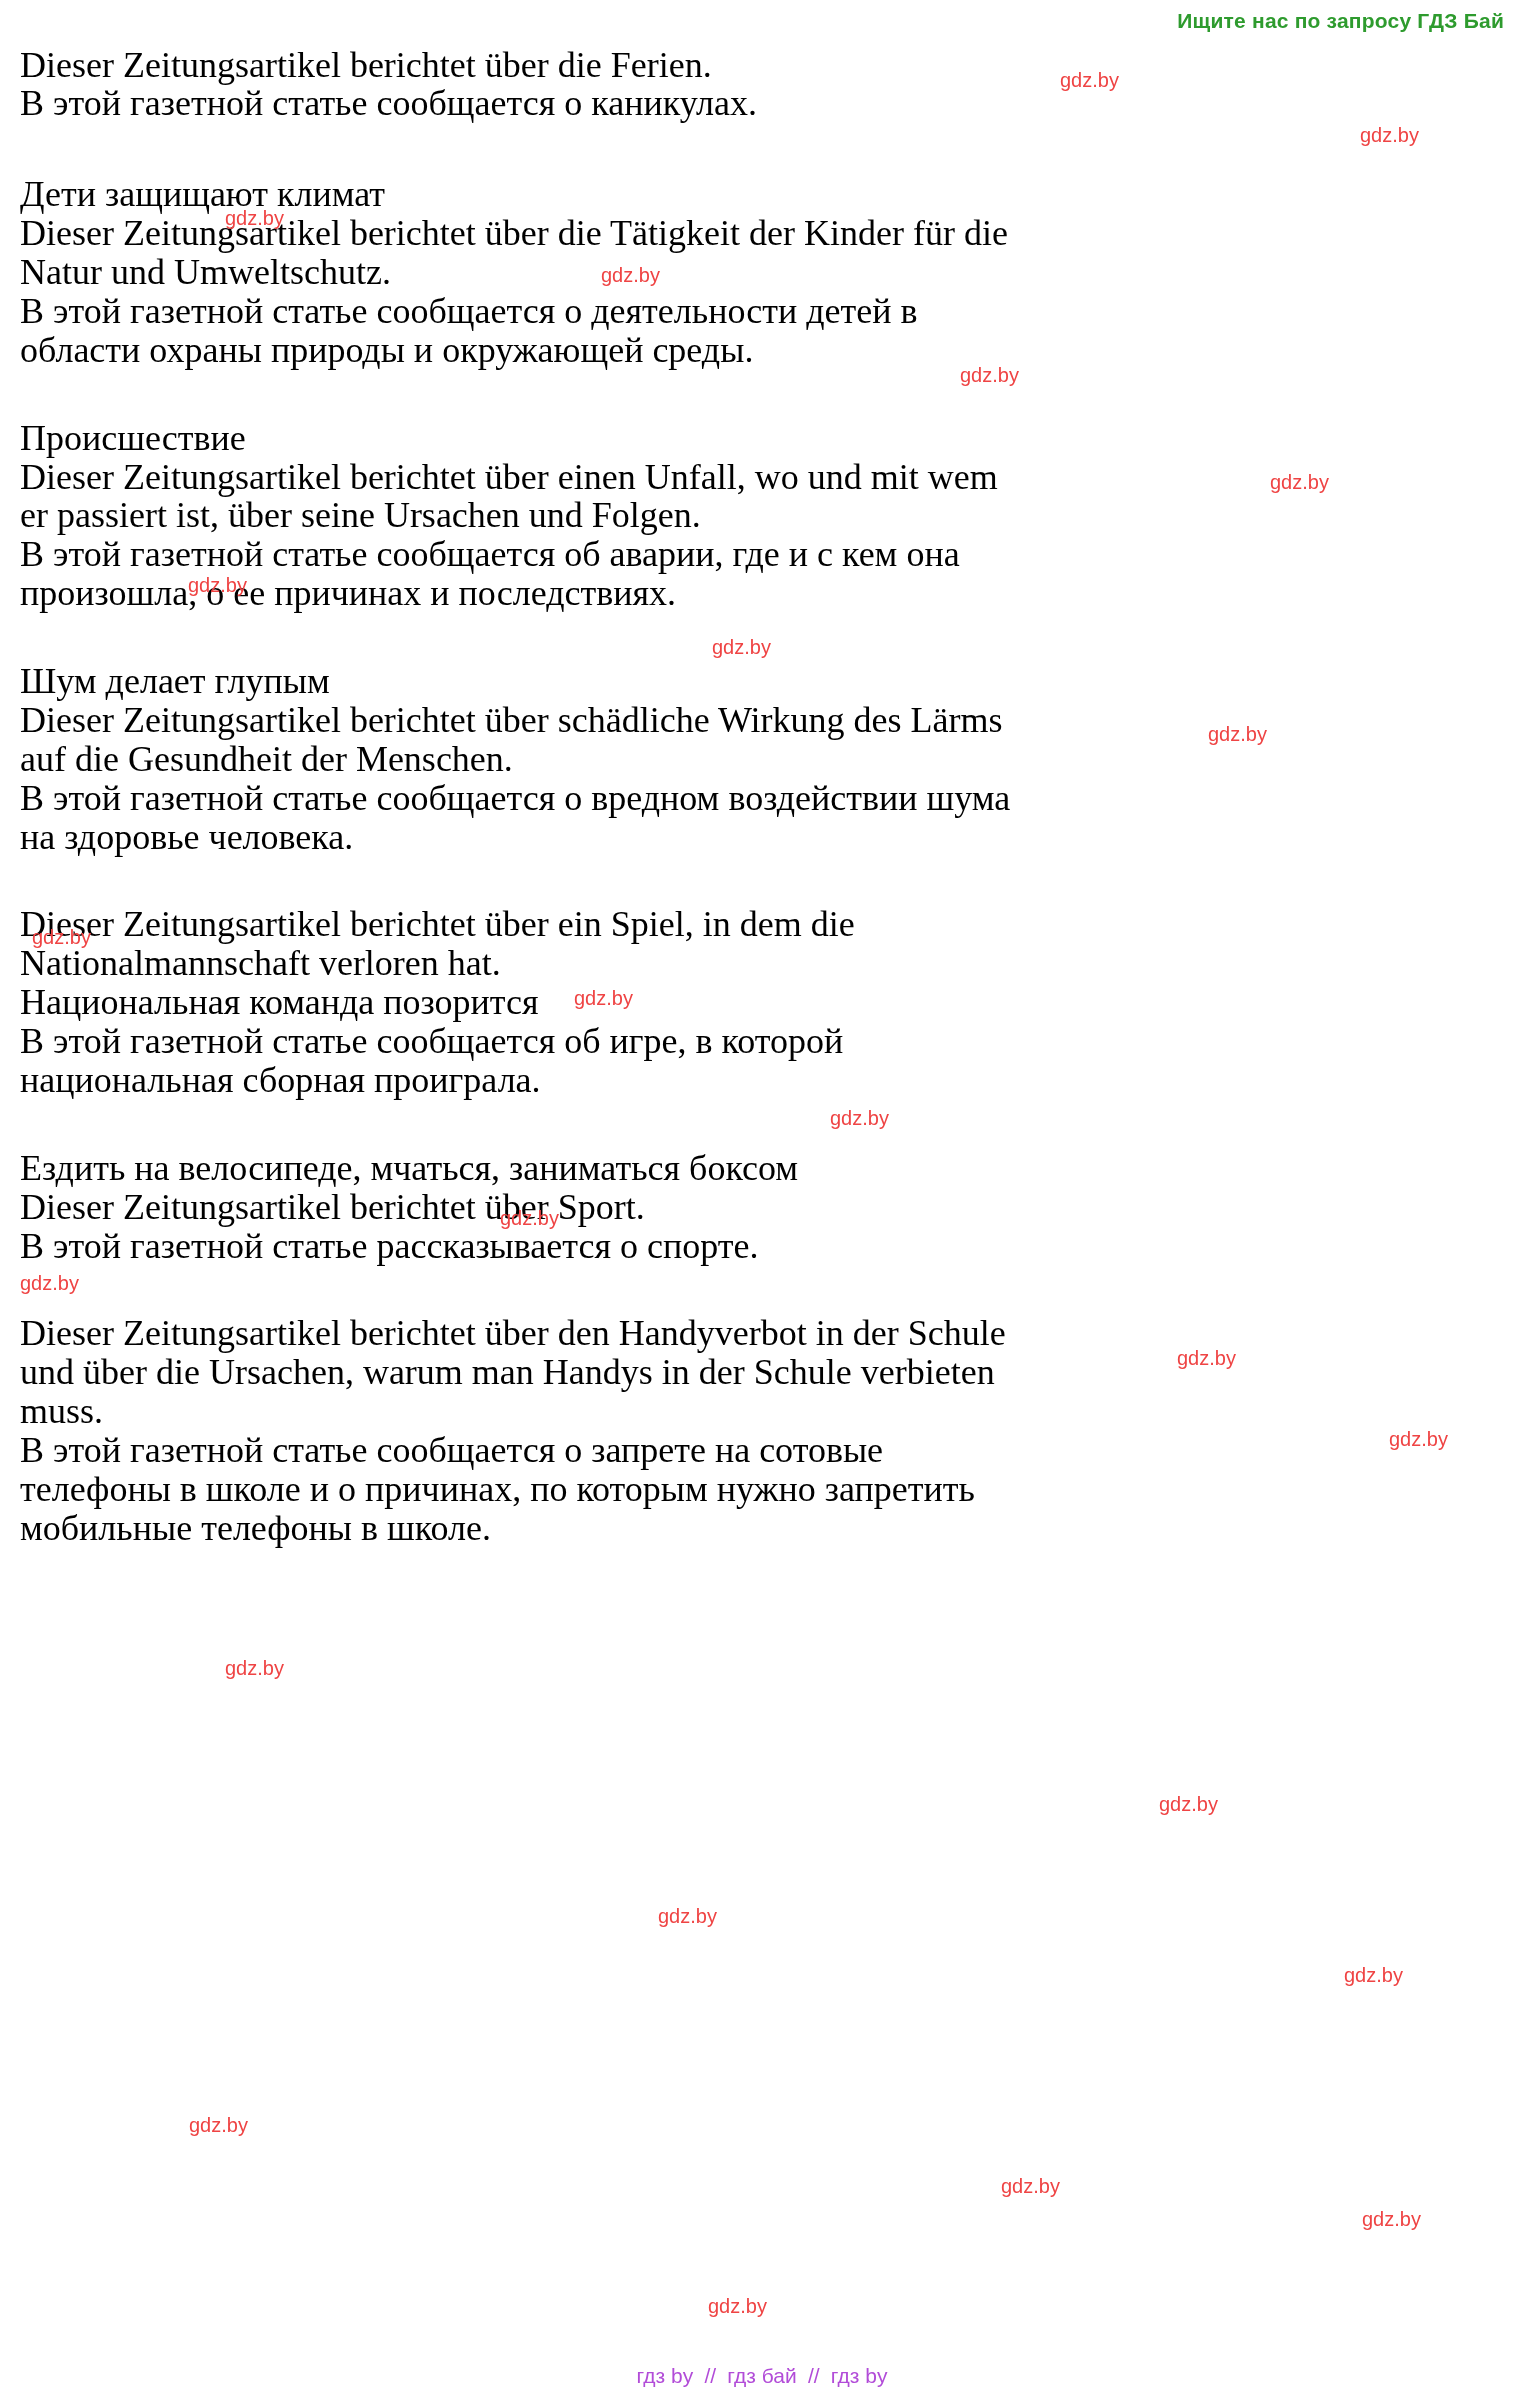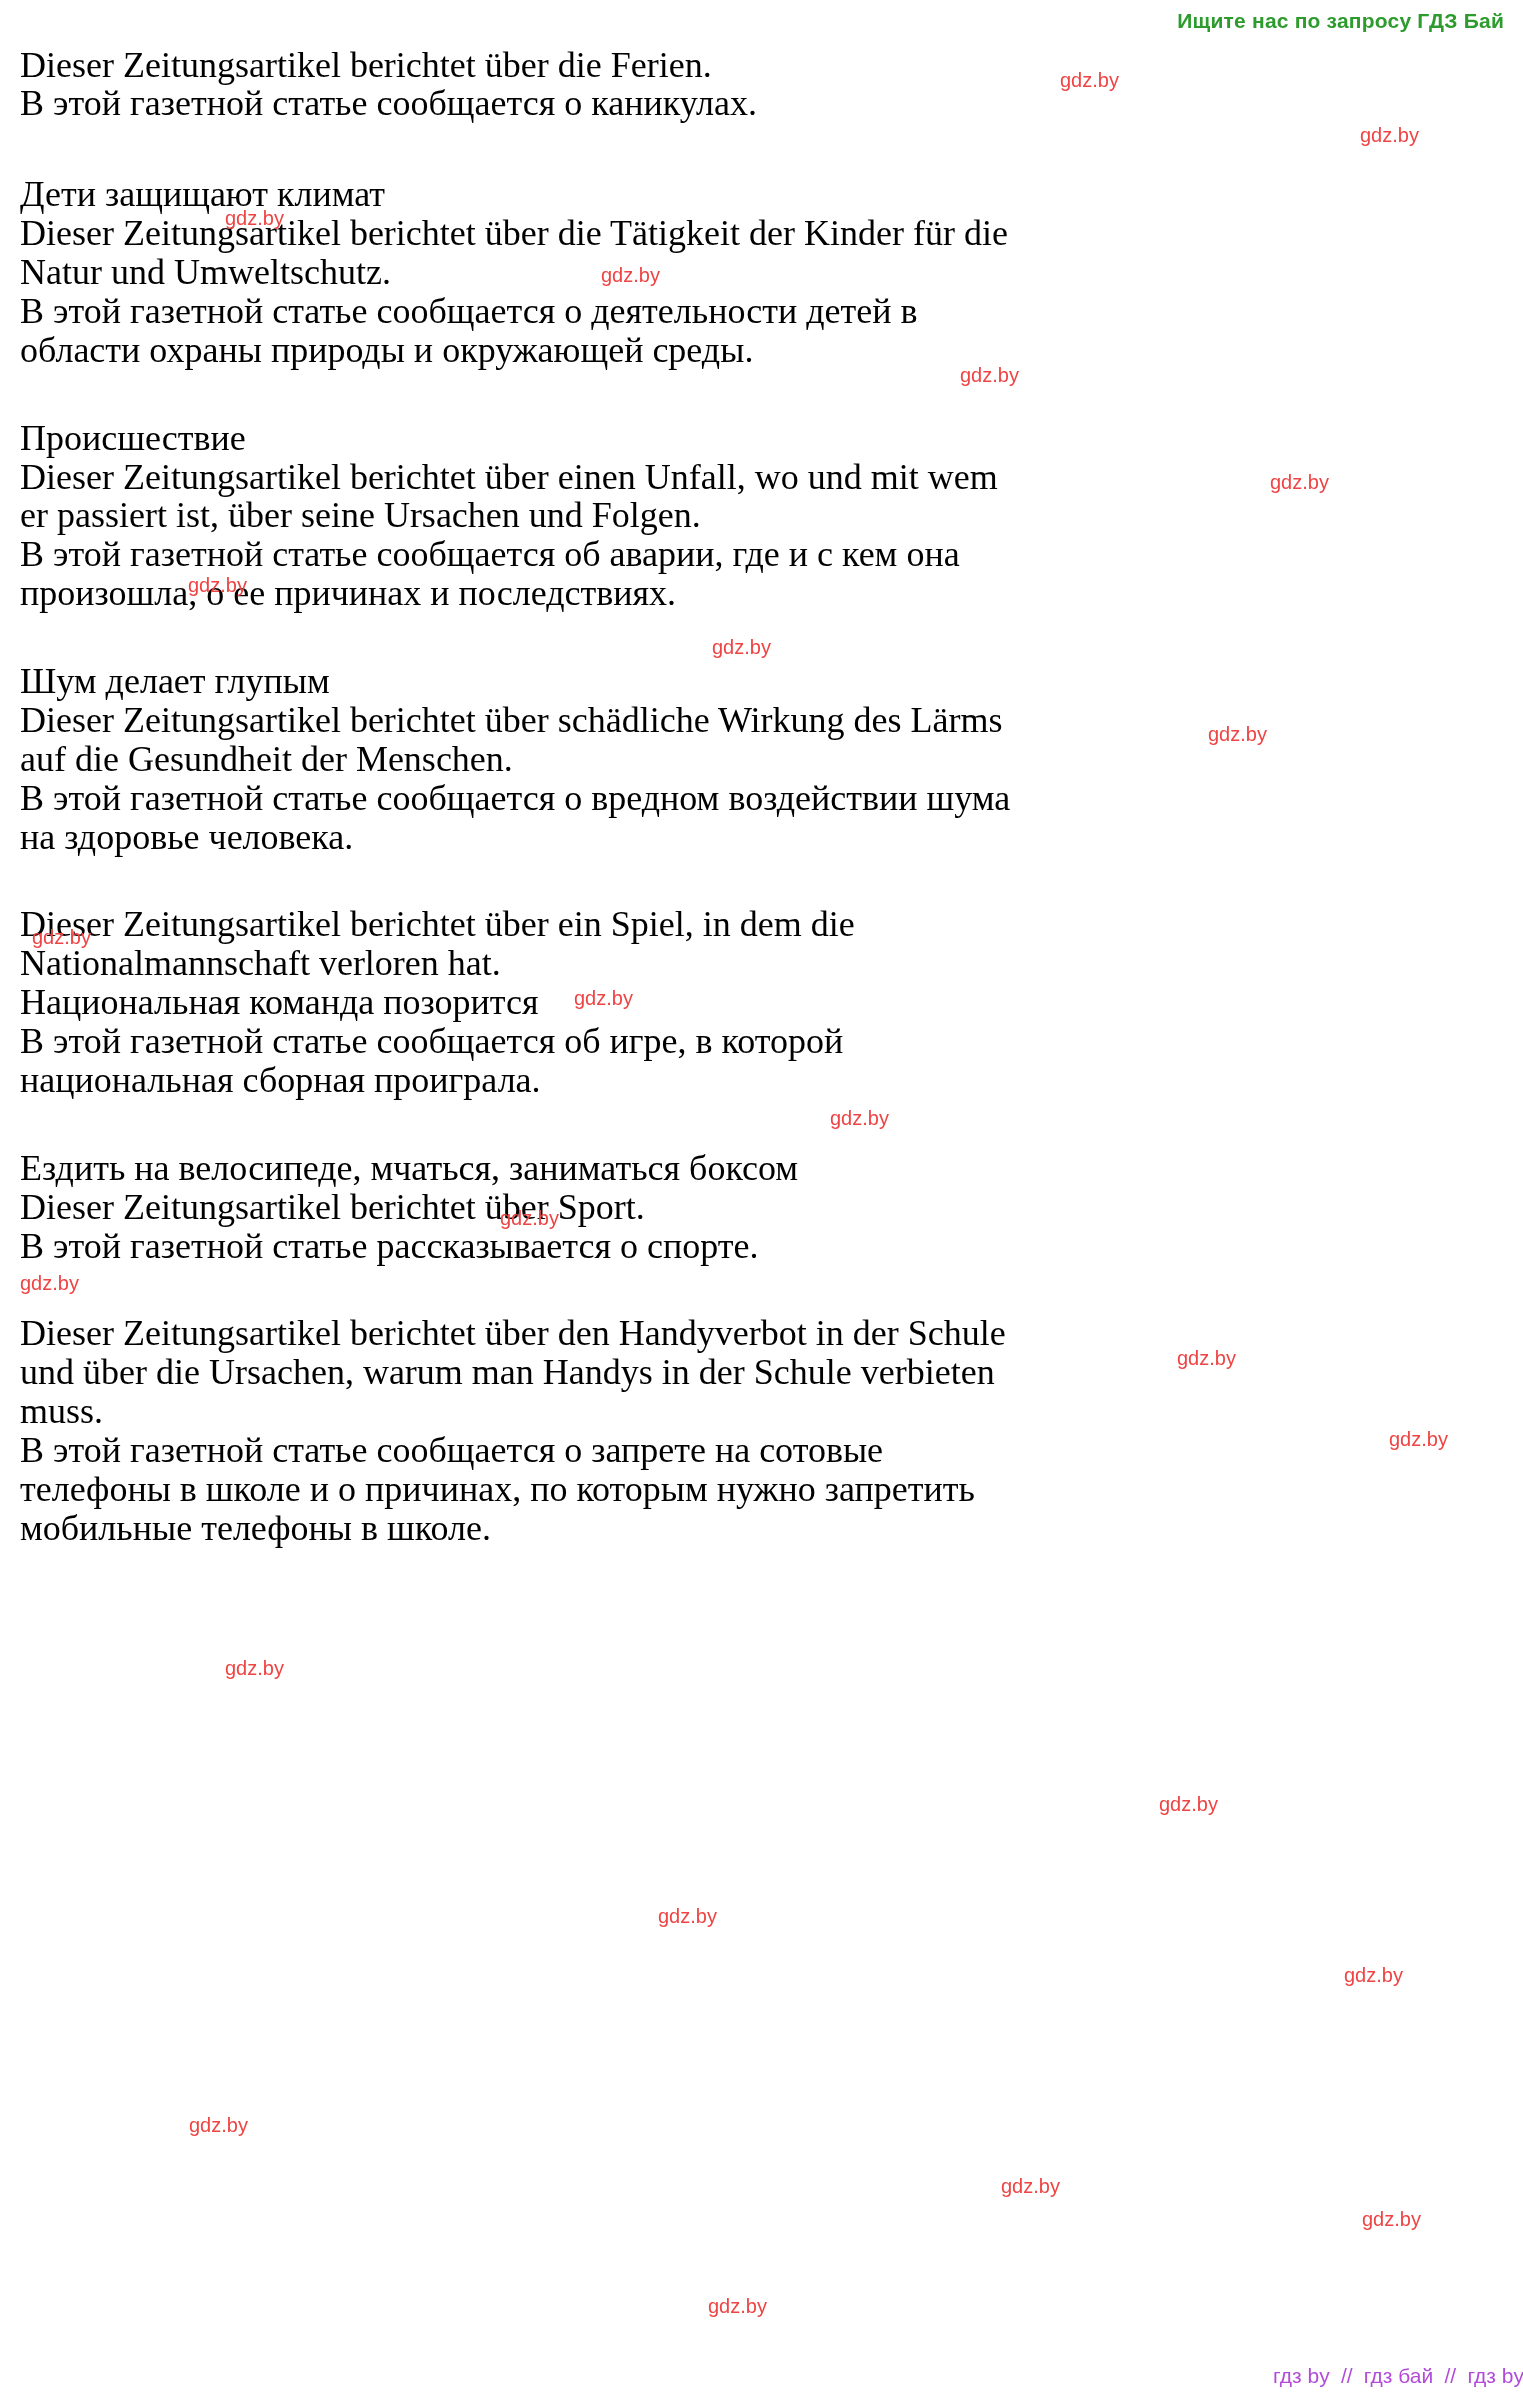--- a/index.html
+++ b/index.html
@@ -55,21 +55,21 @@
     color: #ef4444;
     z-index: 5;
     white-space: nowrap;
     pointer-events: none;
   }
   .footer {
     position: absolute;
     left: 0;
     right: 0;
     bottom: 12.6px;
-    text-align: right;
+    text-align: center;
     font-family: "Liberation Sans", sans-serif;
     font-size: 21px;
     color: #b24cd8;
     z-index: 6;
   }
   .footer .sep { color: #b24cd8; padding: 0 5.4px; }
 </style>
 </head>
 <body>
 

